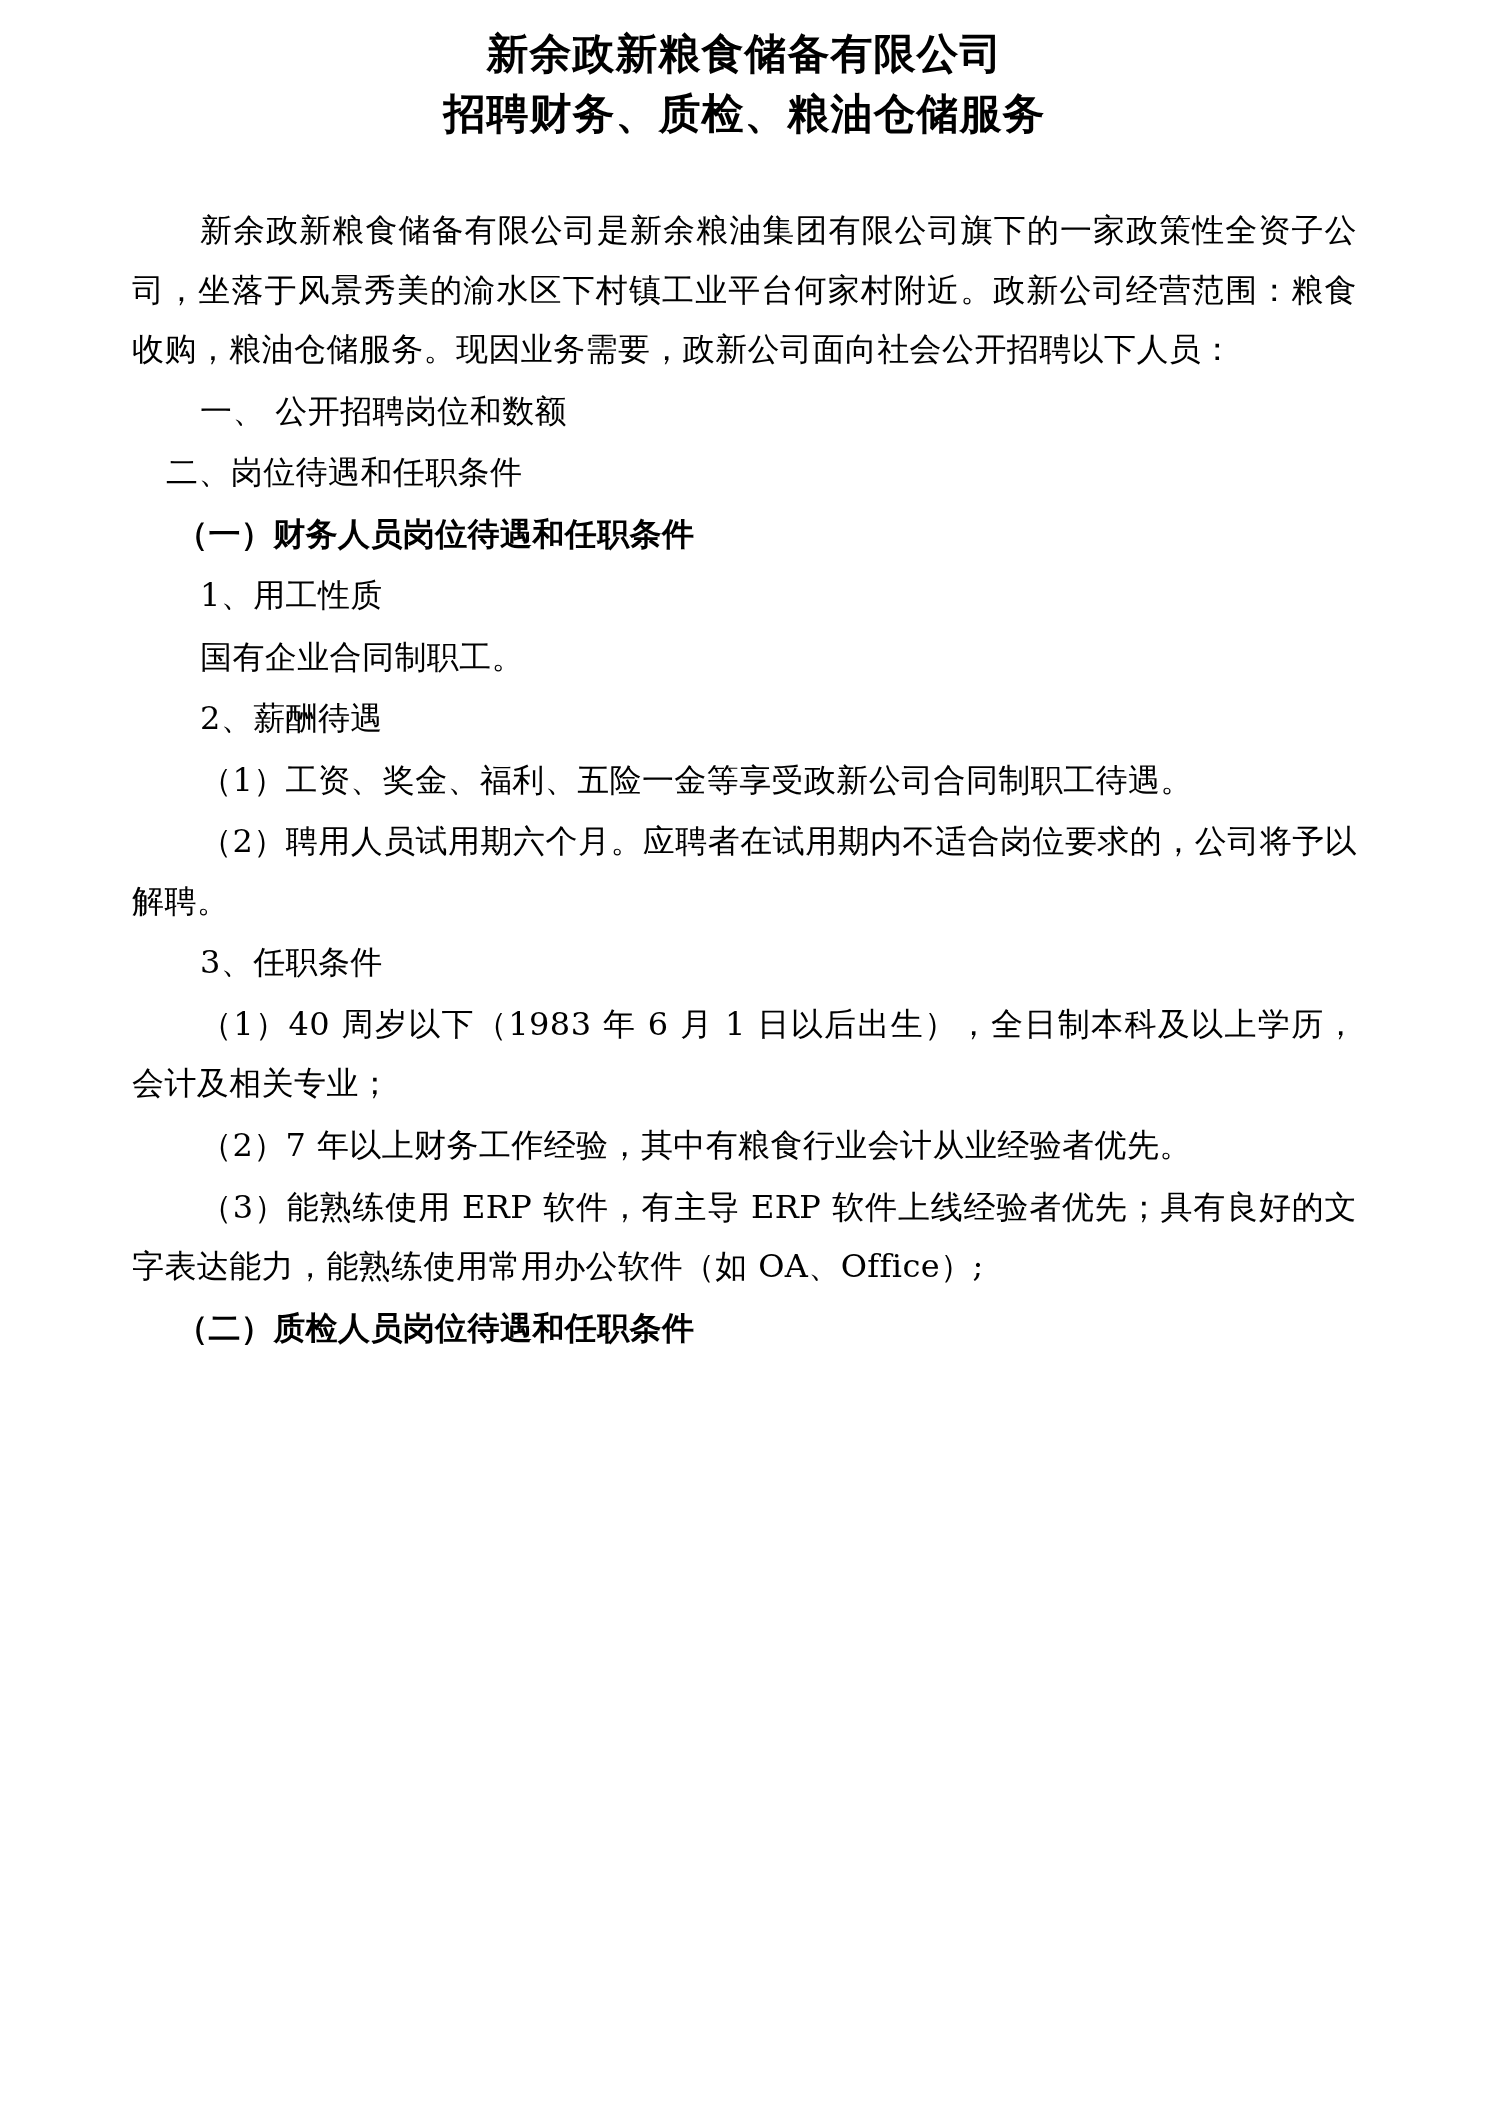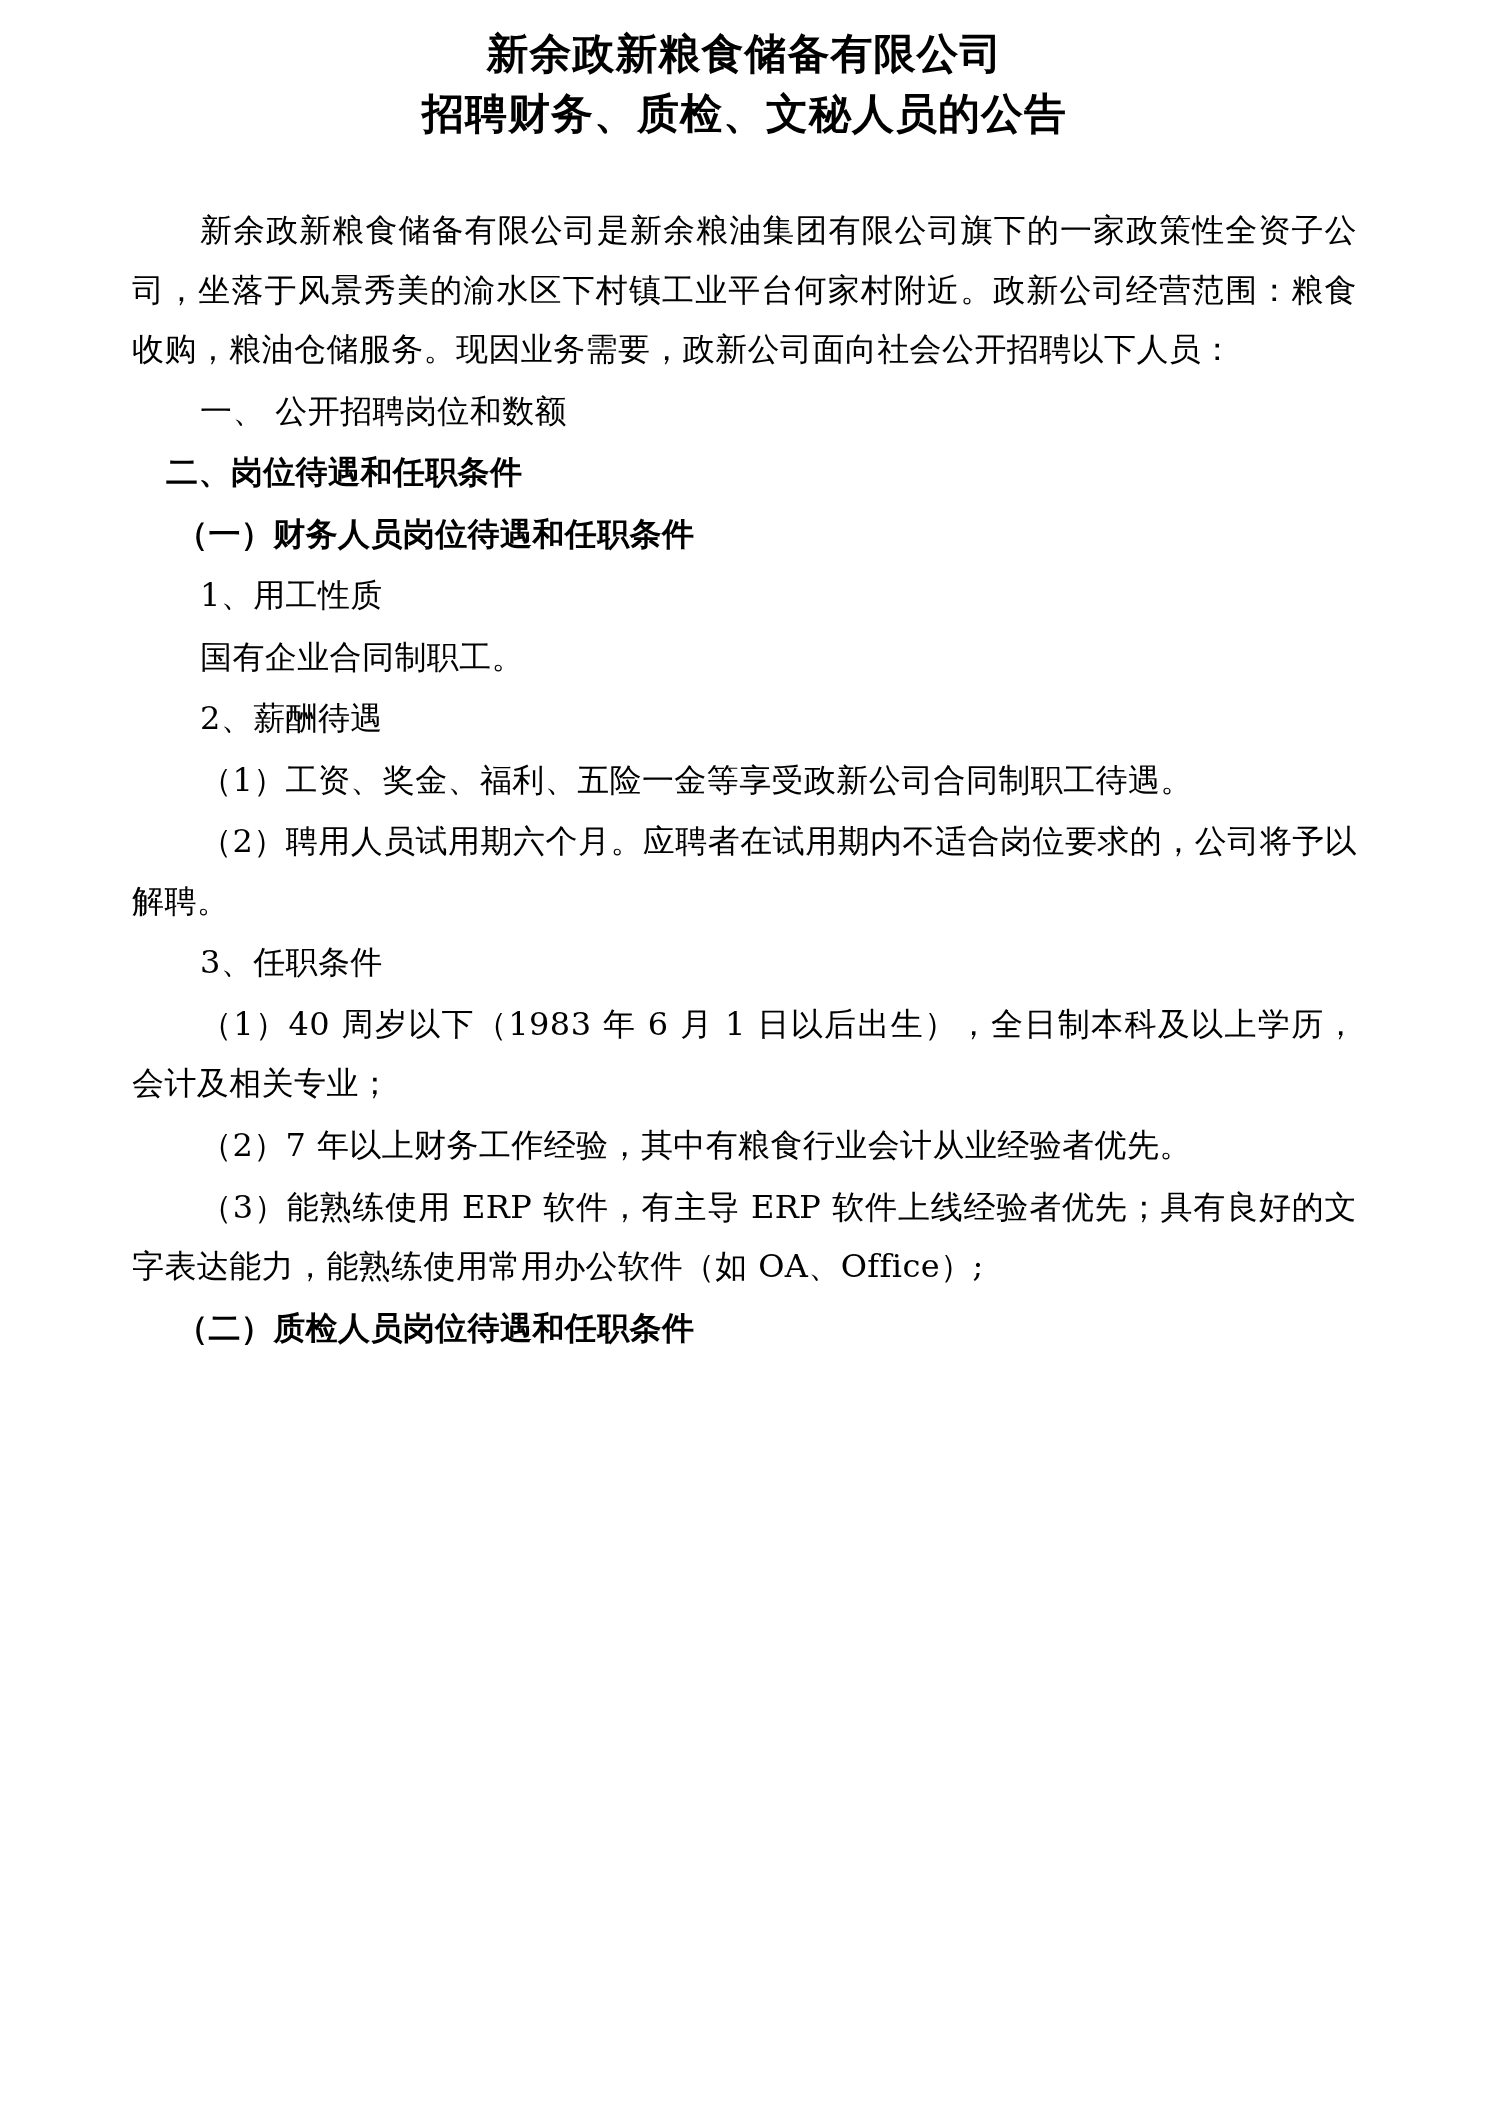--- a/index.html
+++ b/index.html
@@ -37,40 +37,39 @@
     line-height: 1.86;
     text-align: justify;
     text-justify: inter-ideograph;
     letter-spacing: 0.4px;
   }
   .indent2 {
     text-indent: 68px;
   }
   .indent1 {
     text-indent: 34px;
-    font-weight: bold;
   }
   .bold-head {
     font-family: "DejaVu Sans", "Liberation Sans", sans-serif;
     font-weight: bold;
     font-size: 33px;
     line-height: 1.86;
     margin: 0 0 2px 0;
     text-indent: 44px;
     letter-spacing: 0.4px;
   }
 </style>
 </head>
 <body>
 
 <div class="page">
 
   <div class="title-block">
     <div class="title-line">新余政新粮食储备有限公司</div>
-    <div class="title-line">招聘财务、质检、文秘人员的公告</div>
+    <div class="title-line">招聘财务、质检、粮油仓储服务</div>
   </div>
 
   <div class="body-text">
     <p class="indent2">新余政新粮食储备有限公司是新余粮油集团有限公司旗下的一家政策性全资子公司，坐落于风景秀美的渝水区下村镇工业平台何家村附近。政新公司经营范围：粮食收购，粮油仓储服务。现因业务需要，政新公司面向社会公开招聘以下人员：</p>
     <p class="indent2">一、 公开招聘岗位和数额</p>
     <p class="indent1">二、岗位待遇和任职条件</p>
     <p class="bold-head">（一）财务人员岗位待遇和任职条件</p>
     <p class="indent2">1、用工性质</p>
     <p class="indent2">国有企业合同制职工。</p>
     <p class="indent2">2、薪酬待遇</p>

